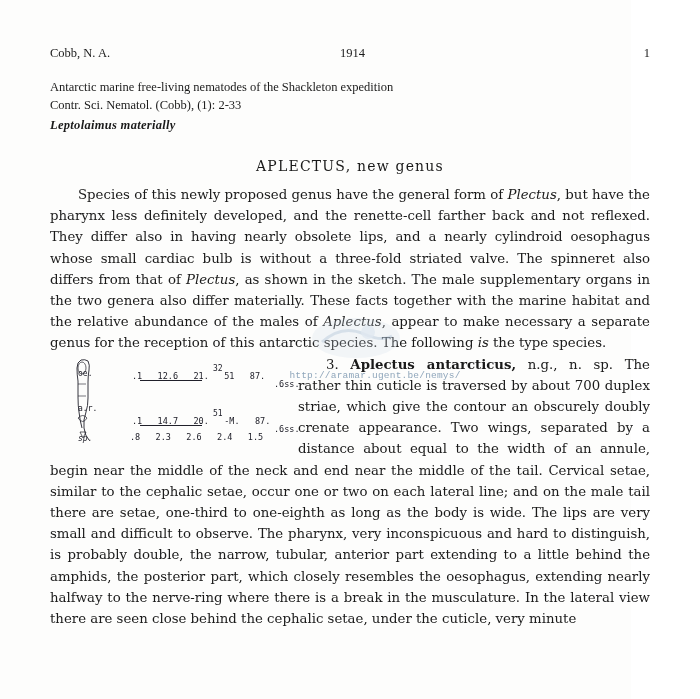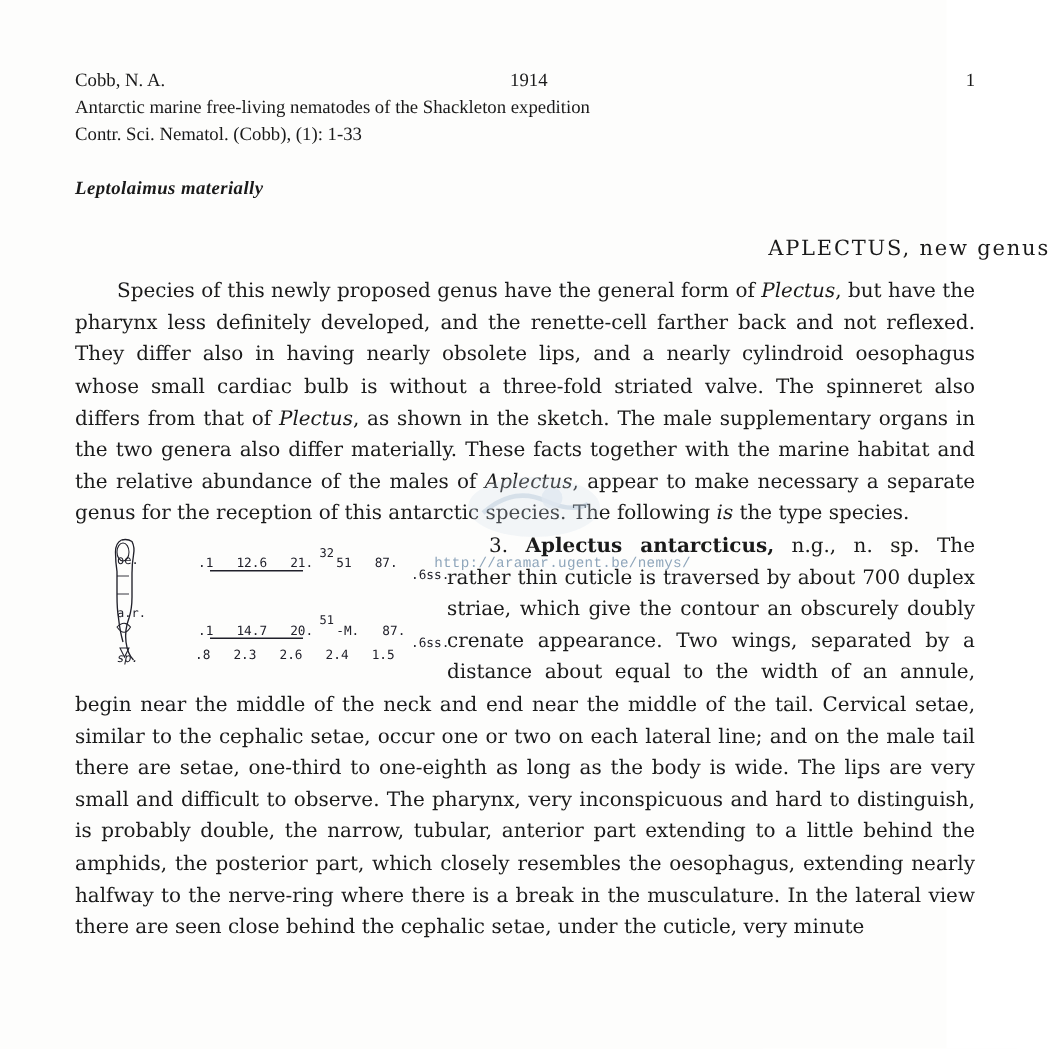--- a/index.html
+++ b/index.html
@@ -44,42 +44,42 @@
     position: absolute;
     left: 290px;
     top: 0;
   }
   .hdr-page {
     position: absolute;
     right: 0;
     top: 0;
   }
   .hdr-title {
-    margin-top: 0px;
+    margin-top: 16px;
   }
   .hdr-cite {
     margin-top: 0px;
   }
   
   .species-head {
     position: absolute;
     left: 50px;
     top: 118px;
     font-size: 12.5px;
     font-style: italic;
     font-weight: bold;
     letter-spacing: 0.3px;
   }
   
   .genus-head {
     position: absolute;
     left: 0;
     top: 158px;
     width: 700px;
-    text-align: right;
+    text-align: center;
     font-size: 14px;
     letter-spacing: 1.2px;
     font-family: "DejaVu Serif", serif;
   }
   .para {
     margin: 0 0 0 0;
   }
   .para.indent {
     text-indent: 28px;
   }
@@ -172,21 +172,21 @@
 
 <div class="page">
 
   <div class="header">
     <div class="header-row1">
       <span class="hdr-author">Cobb, N. A.</span>
       <span class="hdr-year">1914</span>
       <span class="hdr-page">1</span>
     </div>
     <div class="hdr-title">Antarctic marine free-living nematodes of the Shackleton expedition</div>
-    <div class="hdr-cite">Contr. Sci. Nematol. (Cobb), (1): 1-33</div>
+    <div class="hdr-cite">Contr. Sci. Nematol. (Cobb), (1): 2-33</div>
   </div>
 
   <div class="species-head">Leptolaimus materially</div>
 
   <div class="genus-head">APLECTUS, new genus</div>
 
   <div class="wrap-block">
 
     <p class="para indent"><span>Species of this newly proposed genus have the general form of </span><span class="it">Plectus</span><span>, but have the pharynx less definitely developed, and the renette-cell farther back and not reflexed.  They differ also in having nearly obsolete lips, and a nearly cylindroid oesophagus whose small cardiac bulb is without a three-fold striated valve.  The spinneret also differs from that of </span><span class="it">Plectus</span><span>, as shown in the sketch.  The male supplementary organs in the two genera also differ materially.  These facts together with the marine habitat and the relative abundance of the males of </span><span class="it">Aplectus</span><span>, appear to make necessary a separate genus for the reception of this antarctic species.  The following </span><span class="it">is</span><span> the type species.</span></p>
 

